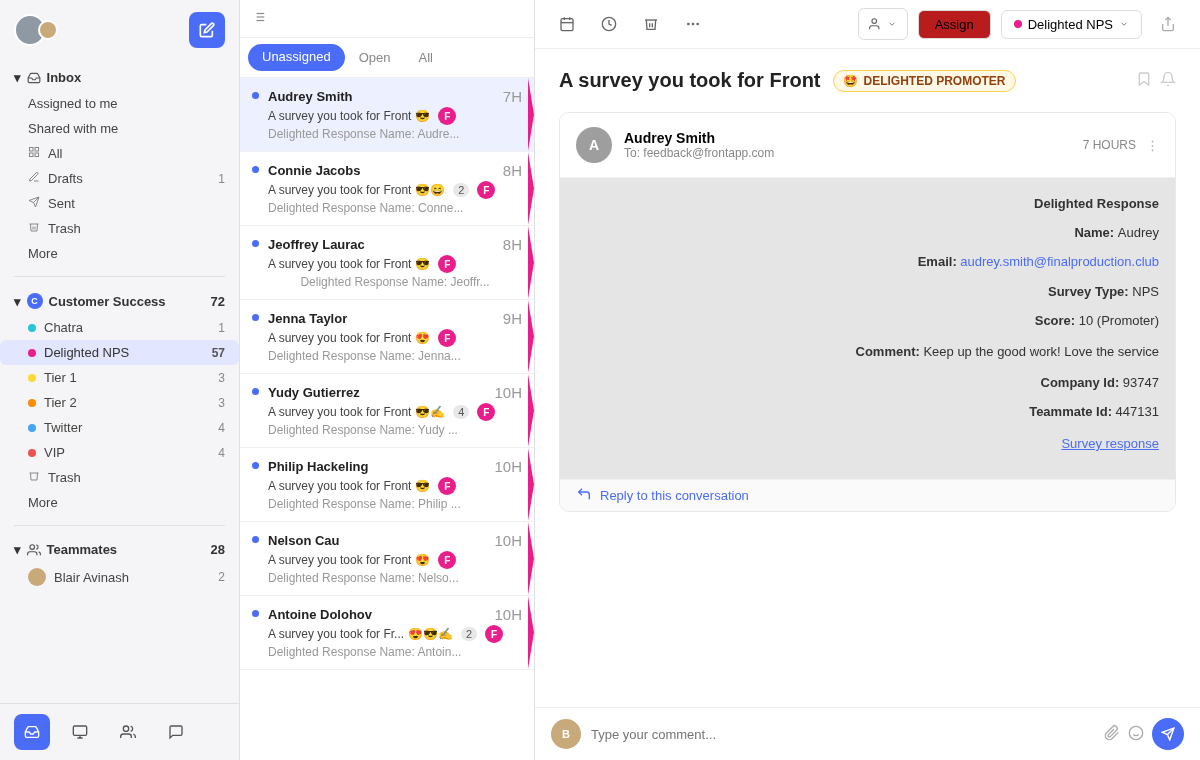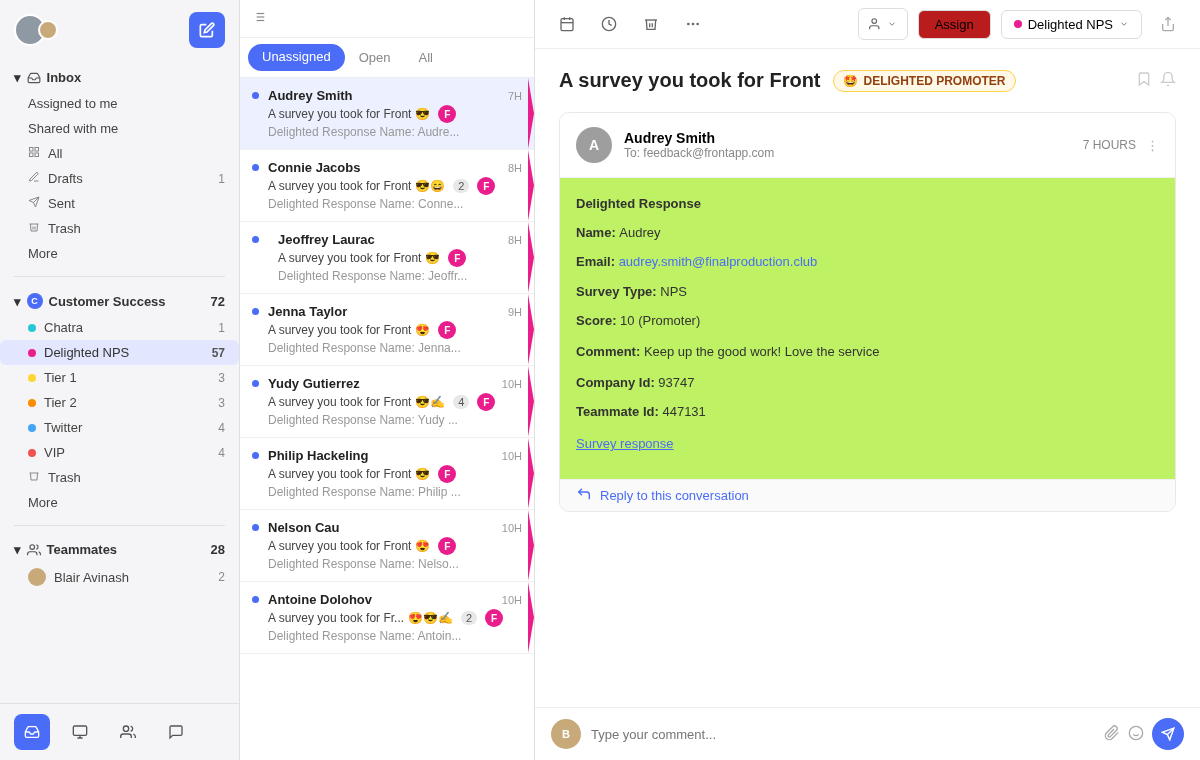--- a/index.html
+++ b/index.html
@@ -132,21 +132,21 @@
       border-bottom: 1px solid #f0f0f0;
       cursor: pointer;
       position: relative;
     }
     .msg-item.active { background: #edf1ff; }
     .msg-item-header {
       display: flex; justify-content: space-between; align-items: center;
       margin-bottom: 2px;
     }
     .msg-sender { font-weight: 600; font-size: 13px; color: #222; }
-    .msg-time { font-size: 11px; color: #999; }
+    .msg-time { font-size: 15px; color: #999; }
     .msg-subject {
       font-size: 12px; color: #444;
       display: flex; align-items: center; gap: 4px;
       margin-bottom: 2px;
     }
     .msg-preview { font-size: 12px; color: #999; white-space: nowrap; overflow: hidden; text-overflow: ellipsis; }
     .msg-dot {
       width: 7px; height: 7px; border-radius: 50%; background: #4a6cf7;
       position: absolute; left: 12px; top: 50%;
       flex-shrink: 0;
@@ -241,21 +241,21 @@
       background: #9e9e9e;
       display: flex; align-items: center; justify-content: center;
       color: white; font-weight: 700; font-size: 14px;
       margin-right: 12px; flex-shrink: 0;
     }
     .sender-info .name { font-weight: 600; font-size: 14px; }
     .sender-info .to { font-size: 12px; color: #888; }
     .email-time { margin-left: auto; font-size: 12px; color: #888; margin-right: 10px; }
     .more-btn { color: #aaa; cursor: pointer; }
 
-    .email-body { padding: 16px; background: #bef264; }
+    .email-body { padding: 16px; background: #e5e5e5; text-align: right; }
     .email-body p { margin-bottom: 8px; line-height: 1.6; font-size: 13px; color: #333; }
     .email-body .field-label { font-weight: 700; }
     .email-body .email-link { color: #4a6cf7; text-decoration: none; }
     .email-body .survey-link { color: #4a6cf7; text-decoration: underline; cursor: pointer; }
 
     .reply-section {
       padding: 6px 16px;
       background: #fafafa;
       border-top: 1px solid #f0f0f0;
       display: flex; align-items: center; gap: 8px;
@@ -524,21 +524,21 @@
         </div>
         <div class="msg-subject">
           A survey you took for Front <span>😎😄</span><span class="msg-badge">2</span><span class="pink-tag">F</span>
         </div>
         <div class="msg-preview">Delighted Response Name: Conne...</div>
       </div>
     </div>
     <div class="pink-arrow"></div>
   </div>
       <div class="msg-item" style="position: relative;">
-    <div style="display:flex;gap:16px;">
+    <div style="display:flex;gap:6px;text-align:center;">
       <div style="padding-top:4px;width:10px;flex-shrink:0;">
         <div class="msg-dot" style="position:static;width:7px;height:7px;"></div>
       </div>
       <div class="msg-content" style="flex:1;margin-left:0;">
         <div class="msg-item-header">
           <span class="msg-sender">Jeoffrey Laurac</span>
           <span class="msg-time">8H</span>
         </div>
         <div class="msg-subject">
           A survey you took for Front <span>😎</span><span class="pink-tag">F</span>

